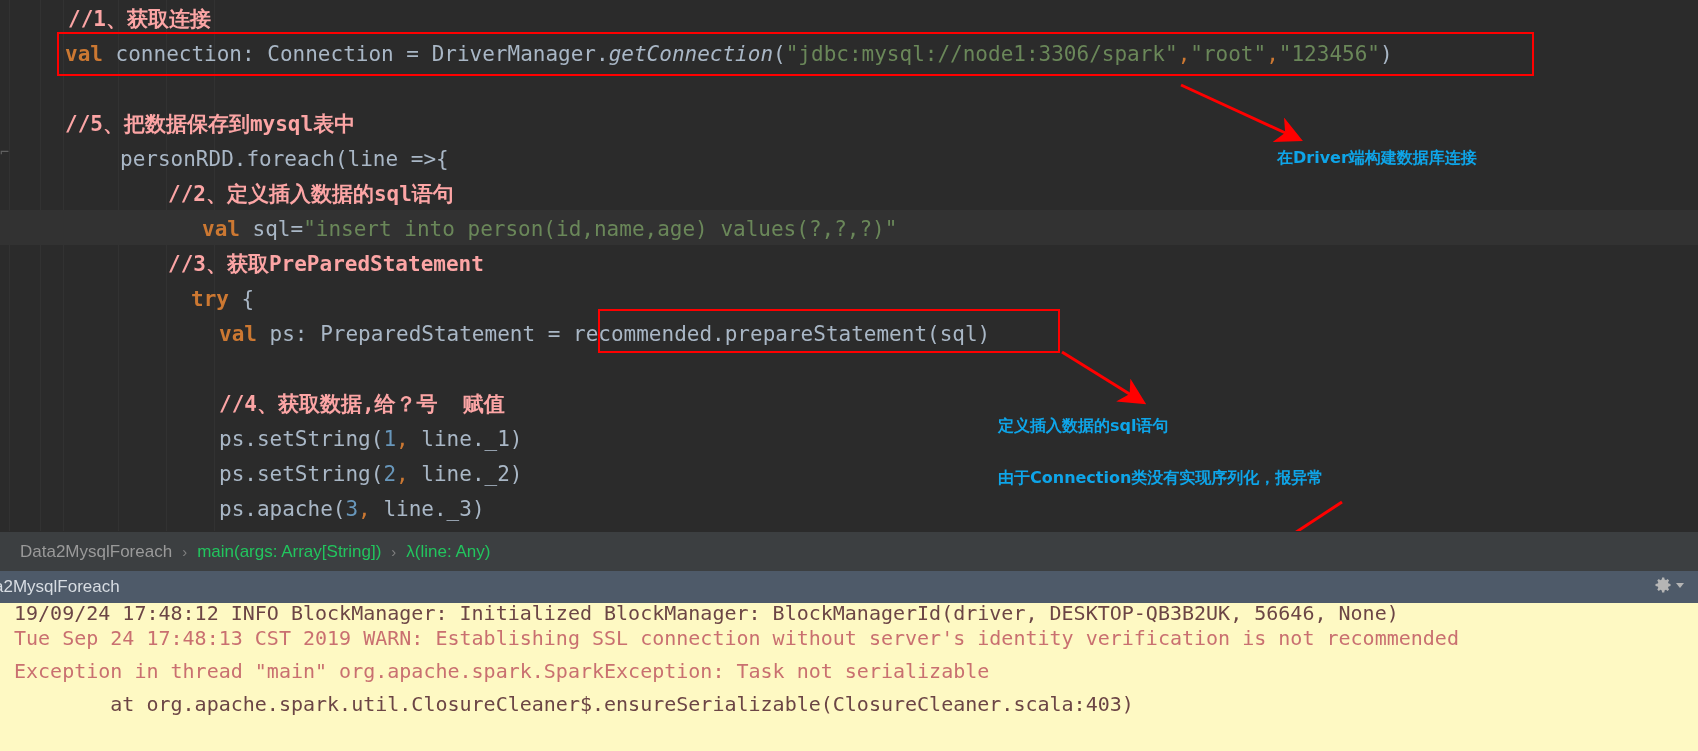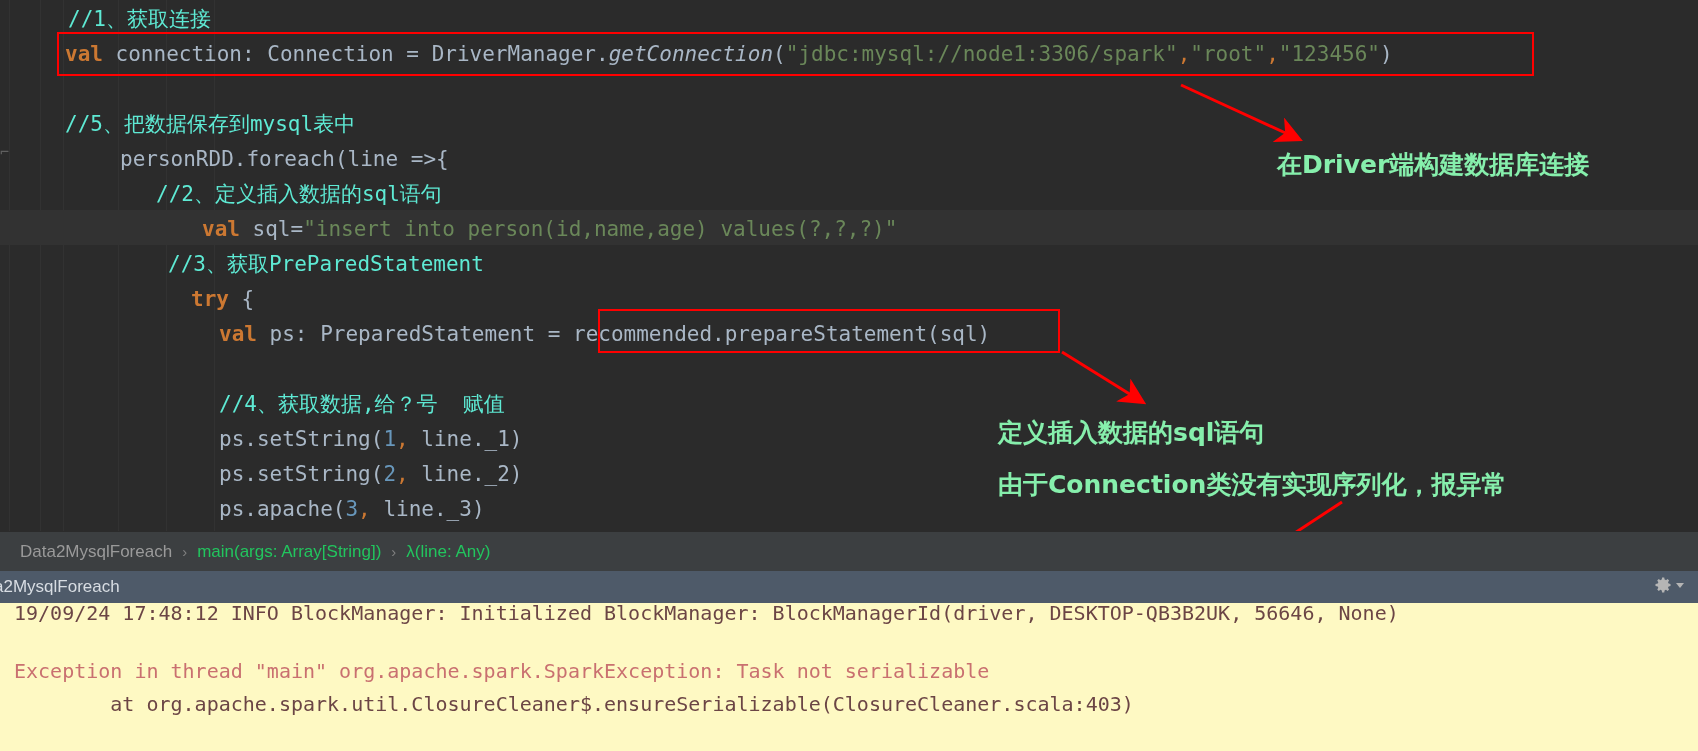--- a/index.html
+++ b/index.html
@@ -52,43 +52,43 @@
 
   .code-line {
     position: absolute;
     white-space: pre;
     font-family: "DejaVu Sans Mono", monospace;
     font-size: 21px;
     line-height: 35px;
     letter-spacing: 0px;
     color: #a9b7c6;
   }
-  .tok-comment { color: #5eead4; }
+  .tok-comment { color: #fca5a5; font-weight: bold; }
   .tok-kw      { color: #cc7832; font-weight: bold; }
   .tok-str     { color: #6a8759; }
   .tok-num     { color: #6897bb; }
   .tok-ital    { color: #a9b7c6; font-style: italic; }
   .tok-plain   { color: #a9b7c6; }
   .tok-comma   { color: #cc7832; }
 
   
   .annot-box {
     position: absolute;
     border: 2px solid #ff0000;
     box-sizing: border-box;
     pointer-events: none;
   }
   .annot-box.blue { border-color: #3b3bdd; }
 
   .annot-text {
     position: absolute;
-    color: #86efac;
+    color: #0ea5e9;
     font-family: "DejaVu Sans", sans-serif;
     font-weight: bold;
-    font-size: 25px;
+    font-size: 16px;
     white-space: nowrap;
   }
 
   svg.arrow-layer {
     position: absolute;
     left: 0; top: 0;
     width: 1698px;
     height: 751px;
     pointer-events: none;
     overflow: visible;
@@ -186,21 +186,21 @@
   <div class="gutter-line" style="left:166px"></div>
   <div class="gutter-line" style="left:214px"></div>
 
   <div id="gutter-fold-marker">⌐</div>
 
   <div id="code-lines">
       <div class="code-line" style="left: 68px; top: 2px;"><span class="tok-comment">//1、获取连接</span></div>
       <div class="code-line" style="left: 65px; top: 37px;"><span class="tok-kw">val</span><span class="tok-plain"> connection: Connection = DriverManager.</span><span class="tok-ital">getConnection</span><span class="tok-plain">(</span><span class="tok-str">"jdbc:mysql://node1:3306/spark"</span><span class="tok-comma">,</span><span class="tok-str">"root"</span><span class="tok-comma">,</span><span class="tok-str">"123456"</span><span class="tok-plain">)</span></div>
       <div class="code-line" style="left: 65px; top: 107px;"><span class="tok-comment">//5、把数据保存到mysql表中</span></div>
       <div class="code-line" style="left: 120px; top: 142px;"><span class="tok-plain">personRDD.foreach(line =&gt;{</span></div>
-      <div class="code-line" style="left: 156px; top: 177px;"><span class="tok-comment">//2、定义插入数据的sql语句</span></div>
+      <div class="code-line" style="left: 168px; top: 177px;"><span class="tok-comment">//2、定义插入数据的sql语句</span></div>
       <div class="code-line" style="left: 202px; top: 212px;"><span class="tok-kw">val</span><span class="tok-plain"> sql=</span><span class="tok-str">"insert into person(id,name,age) values(?,?,?)"</span></div>
       <div class="code-line" style="left: 168px; top: 247px;"><span class="tok-comment">//3、获取PreParedStatement</span></div>
       <div class="code-line" style="left: 191px; top: 282px;"><span class="tok-kw">try</span><span class="tok-plain"> {</span></div>
       <div class="code-line" style="left: 219px; top: 317px;"><span class="tok-kw">val</span><span class="tok-plain"> ps: PreparedStatement = recommended.prepareStatement(sql)</span></div>
       <div class="code-line" style="left: 219px; top: 387px;"><span class="tok-comment">//4、获取数据,给？号  赋值</span></div>
       <div class="code-line" style="left: 219px; top: 422px;"><span class="tok-plain">ps.setString(</span><span class="tok-num">1</span><span class="tok-comma">,</span><span class="tok-plain"> line._1)</span></div>
       <div class="code-line" style="left: 219px; top: 457px;"><span class="tok-plain">ps.setString(</span><span class="tok-num">2</span><span class="tok-comma">,</span><span class="tok-plain"> line._2)</span></div>
       <div class="code-line" style="left: 219px; top: 492px;"><span class="tok-plain">ps.apache(</span><span class="tok-num">3</span><span class="tok-comma">,</span><span class="tok-plain"> line._3)</span></div>
     </div>
 </div>
@@ -242,15 +242,16 @@
     <svg width="20" height="20" viewBox="0 0 24 24" aria-hidden="true">
       <path fill="#b5b5b5" d="M12 8.2a3.8 3.8 0 1 0 0 7.6 3.8 3.8 0 0 0 0-7.6zm0 6a2.2 2.2 0 1 1 0-4.4 2.2 2.2 0 0 1 0 4.4z"></path>
       <path fill="#b5b5b5" d="M21 13.3v-2.6l-2.3-.4a7 7 0 0 0-.7-1.7l1.3-1.9-1.8-1.8-1.9 1.3a7 7 0 0 0-1.7-.7L13.5 3h-2.6l-.4 2.5a7 7 0 0 0-1.7.7L6.9 4.9 5.1 6.7l1.3 1.9a7 7 0 0 0-.7 1.7L3 10.7v2.6l2.7.4c.16.6.4 1.17.7 1.7l-1.3 1.9 1.8 1.8 1.9-1.3c.53.3 1.1.54 1.7.7l.4 2.5h2.6l.4-2.5c.6-.16 1.17-.4 1.7-.7l1.9 1.3 1.8-1.8-1.3-1.9c.3-.53.54-1.1.7-1.7l2.3-.4z"></path>
     </svg>
     <span id="gear-caret"></span>
   </span>
 </div>
 
 <div id="console">
     <div class="console-line faded" style="top: -6px;">19/09/24 17:48:12 INFO BlockManager: Initialized BlockManager: BlockManagerId(driver, DESKTOP-QB3B2UK, 56646, None)</div>
+    <div class="console-line" style="top: 19px;">Tue Sep 24 17:48:13 CST 2019 WARN: Establishing SSL connection without server's identity verification is not recommended</div>
     <div class="console-line" style="top: 52px;">Exception in thread "main" org.apache.spark.SparkException: Task not serializable</div>
     <div class="console-line faded" style="top: 85px;">        at org.apache.spark.util.ClosureCleaner$.ensureSerializable(ClosureCleaner.scala:403)</div>
   </div>
 
 </body></html>

